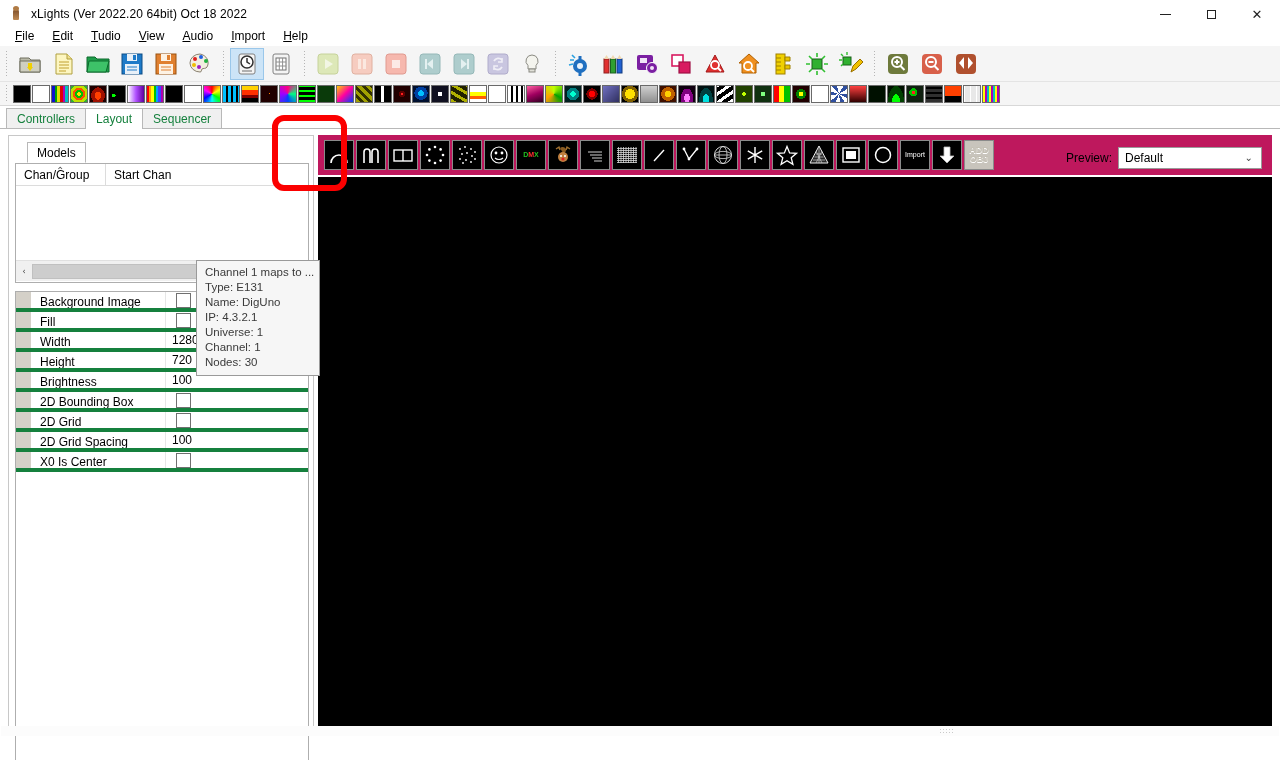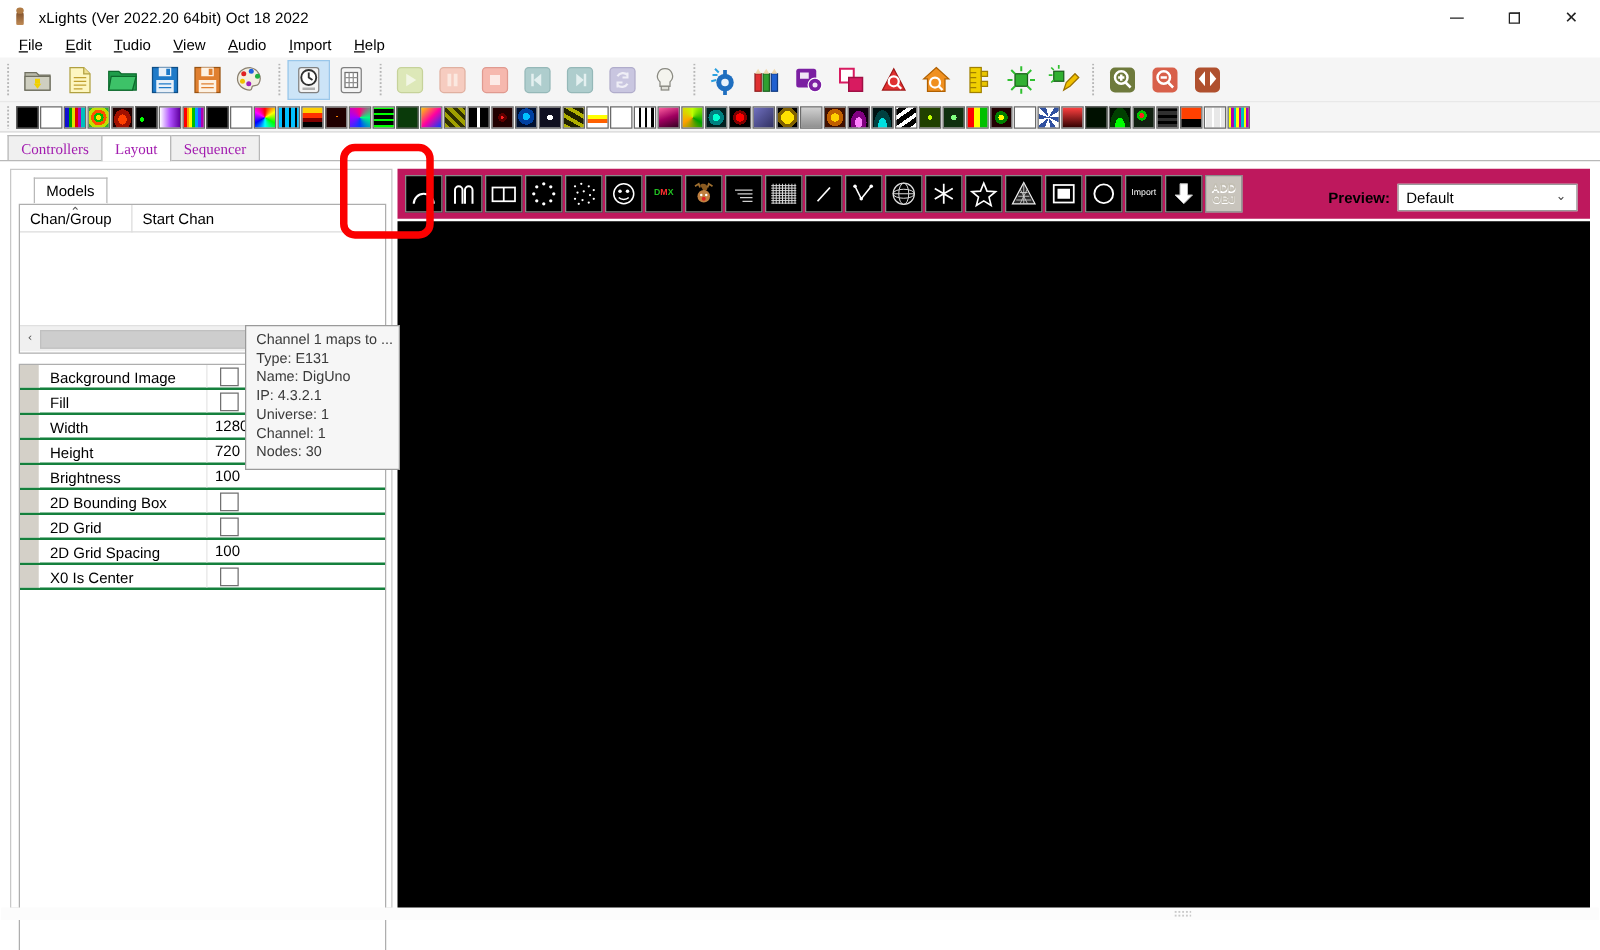--- a/index.html
+++ b/index.html
@@ -102,23 +102,23 @@
     background-size: cover;
   }
 
   
   .tabs {
     position: absolute; left: 0; top: 107px; width: 1280px; height: 22px;
     display: flex; align-items: flex-end; background: #ffffff;
     padding-left: 6px;
   }
   .tab {
-    font-size: 12px; color: #a21caf; padding: 3px 10px 3px 10px;
+    font-size: 12px; color: #15803d; padding: 3px 10px 3px 10px;
     border: 1px solid #b8b8b8; border-bottom: none;
-    background: #f0f0f0; margin-right: -1px; height: 21px; font-family: Liberation Serif, serif;
+    background: #f0f0f0; margin-right: -1px; height: 21px;
   }
   .tab.selected { background: #ffffff; position: relative; z-index: 2; }
 
   
   .content {
     position: absolute; left: 0; top: 128px; width: 1280px; height: 608px;
     background: #ffffff; border-top: 1px solid #b8b8b8;
   }
 
   
@@ -168,21 +168,21 @@
   }
 
   
   .propgrid {
     position: absolute; left: 6px; top: 155px; width: 294px; height: 513px;
     border: 1px solid #aeaeae; background: #ffffff;
     display: flex; flex-direction: column;
   }
   .prow {
     display: flex; height: 20px; flex: 0 0 auto;
-    border-bottom: 2px solid #15803d;
+    border-bottom: 4px solid #15803d;
   }
   .pgutter { width: 16px; background: #d4d0c8; border-right: 1px solid #ffffff; flex: 0 0 auto; }
   .pname {
     width: 134px; font-size: 12px; color: #000; line-height: 20px;
     padding-left: 8px; border-right: 1px solid #e6e6e6;
     white-space: nowrap; overflow: hidden; flex: 0 0 auto;
   }
   .pval {
     flex: 1 1 auto; font-size: 12px; color: #000; line-height: 20px;
     padding-left: 6px; display: flex; align-items: center;
@@ -217,21 +217,21 @@
   }
   .highlight-box {
     position: absolute; left: 590px; top: 114px; width: 75px; height: 76px;
     border: 6px solid #fb0000; border-radius: 12px;
     pointer-events: none; z-index: 50;
   }
   .preview-label-wrap {
     position: absolute; right: 10px; top: 12px;
     display: flex; align-items: center;
   }
-  .preview-label { font-size: 12px; font-weight: bold; color: #000; margin-right: 6px; }
+  .preview-label { font-size: 12px; font-weight: normal; color: #000; margin-right: 6px; }
   .preview-select {
     width: 144px; height: 22px; border: 1px solid #9a9a9a; background: #fff;
     display: flex; align-items: center; padding-left: 6px;
     font-size: 12px; color: #000; position: relative;
   }
   .preview-select .chev {
     position: absolute; right: 8px; top: 4px; font-size: 10px; color: #444;
     font-family: "DejaVu Sans", sans-serif;
   }
 

